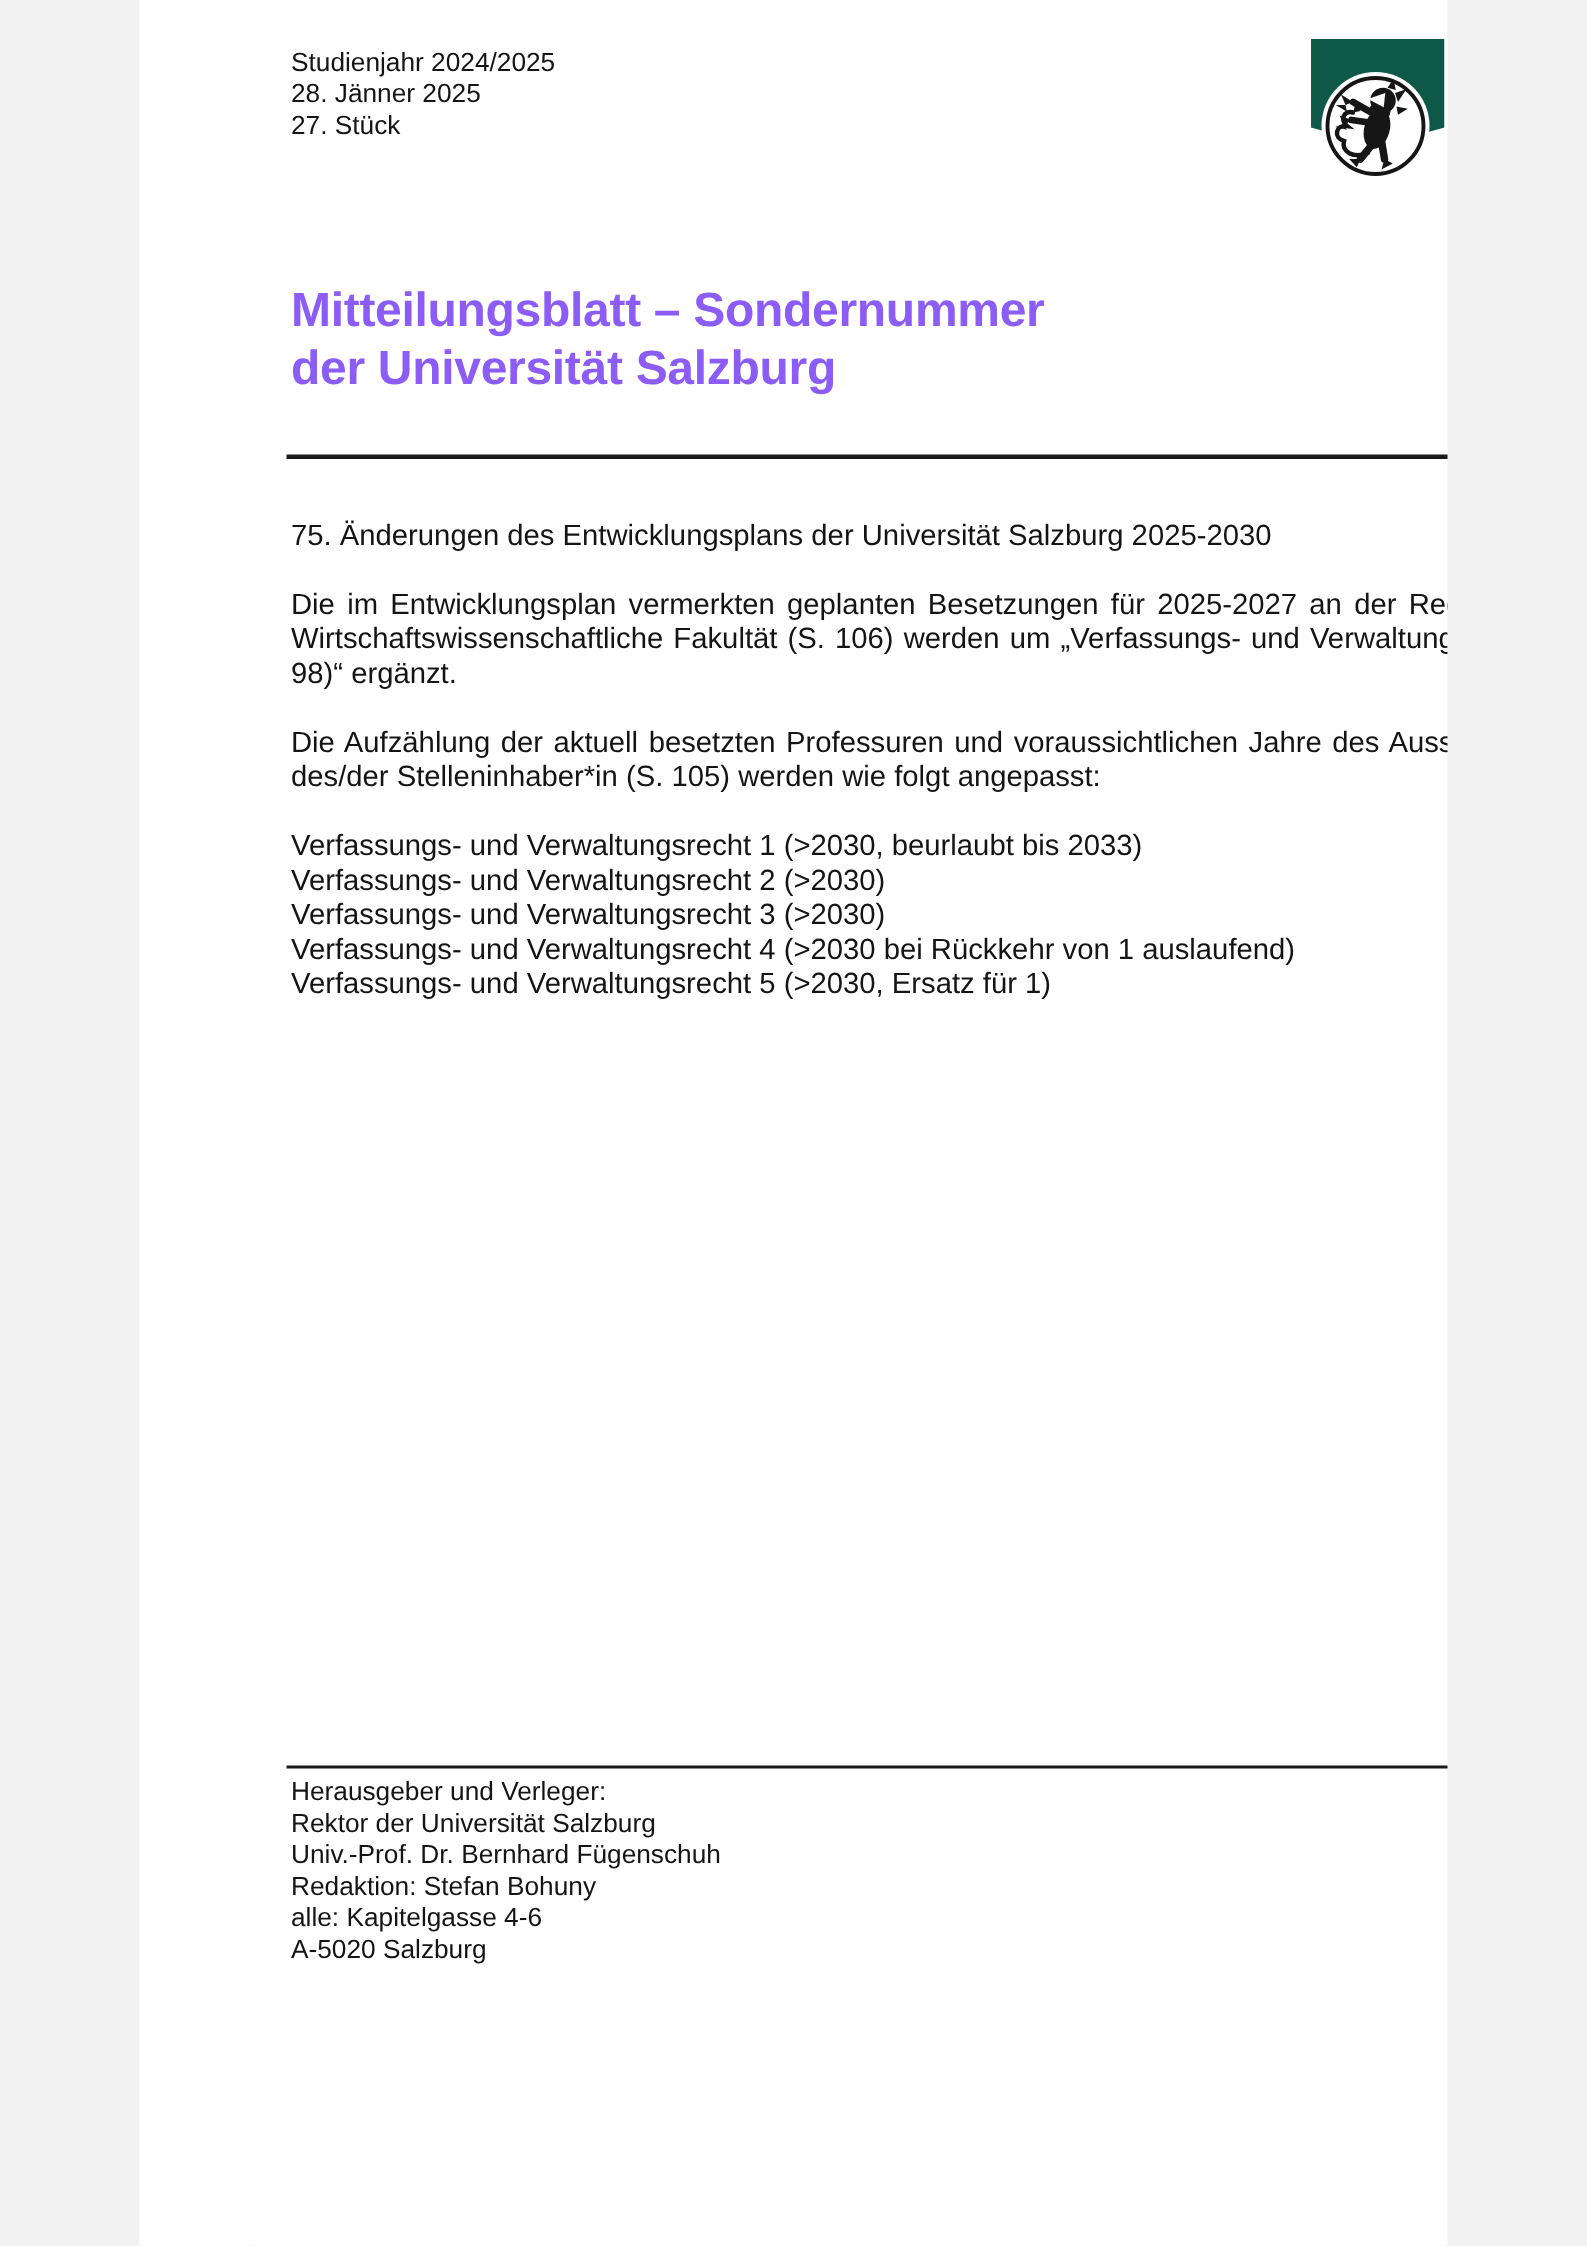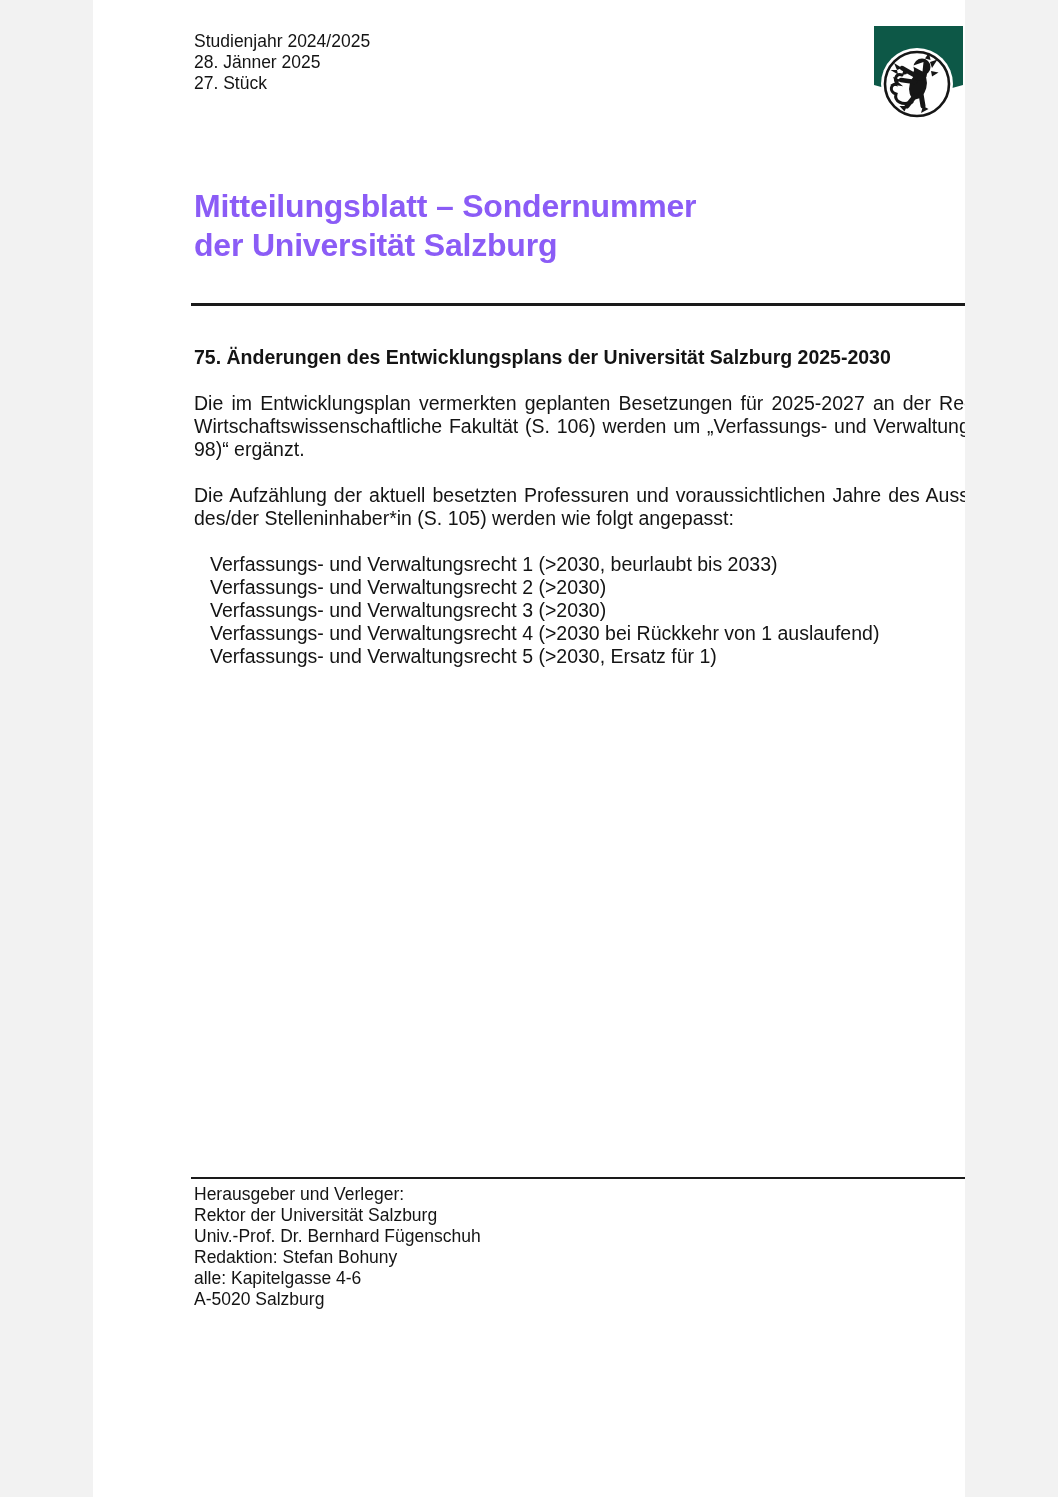--- a/index.html
+++ b/index.html
@@ -76,27 +76,27 @@
     left: 101px;
     top: 346px;
     width: 853px;
     font-size: 19.5px;
     line-height: 23px;
   }
   .article h2 {
     margin: 0 0 23px 0;
     font-size: 19.5px;
     line-height: 23px;
-    font-weight: bold;
+    font-weight: normal;
   }
   .article p {
     margin: 0 0 23px 0;
     text-align: justify;
   }
-  .plist { margin: 16px; }
+  .plist { margin: 0; }
   .plist-line { line-height: 23px; white-space: nowrap; }
 
   
   .impressum {
     position: absolute;
     left: 101px;
     top: 1177px;
     width: 853px;
     font-size: 17.5px;
     line-height: 21px;

